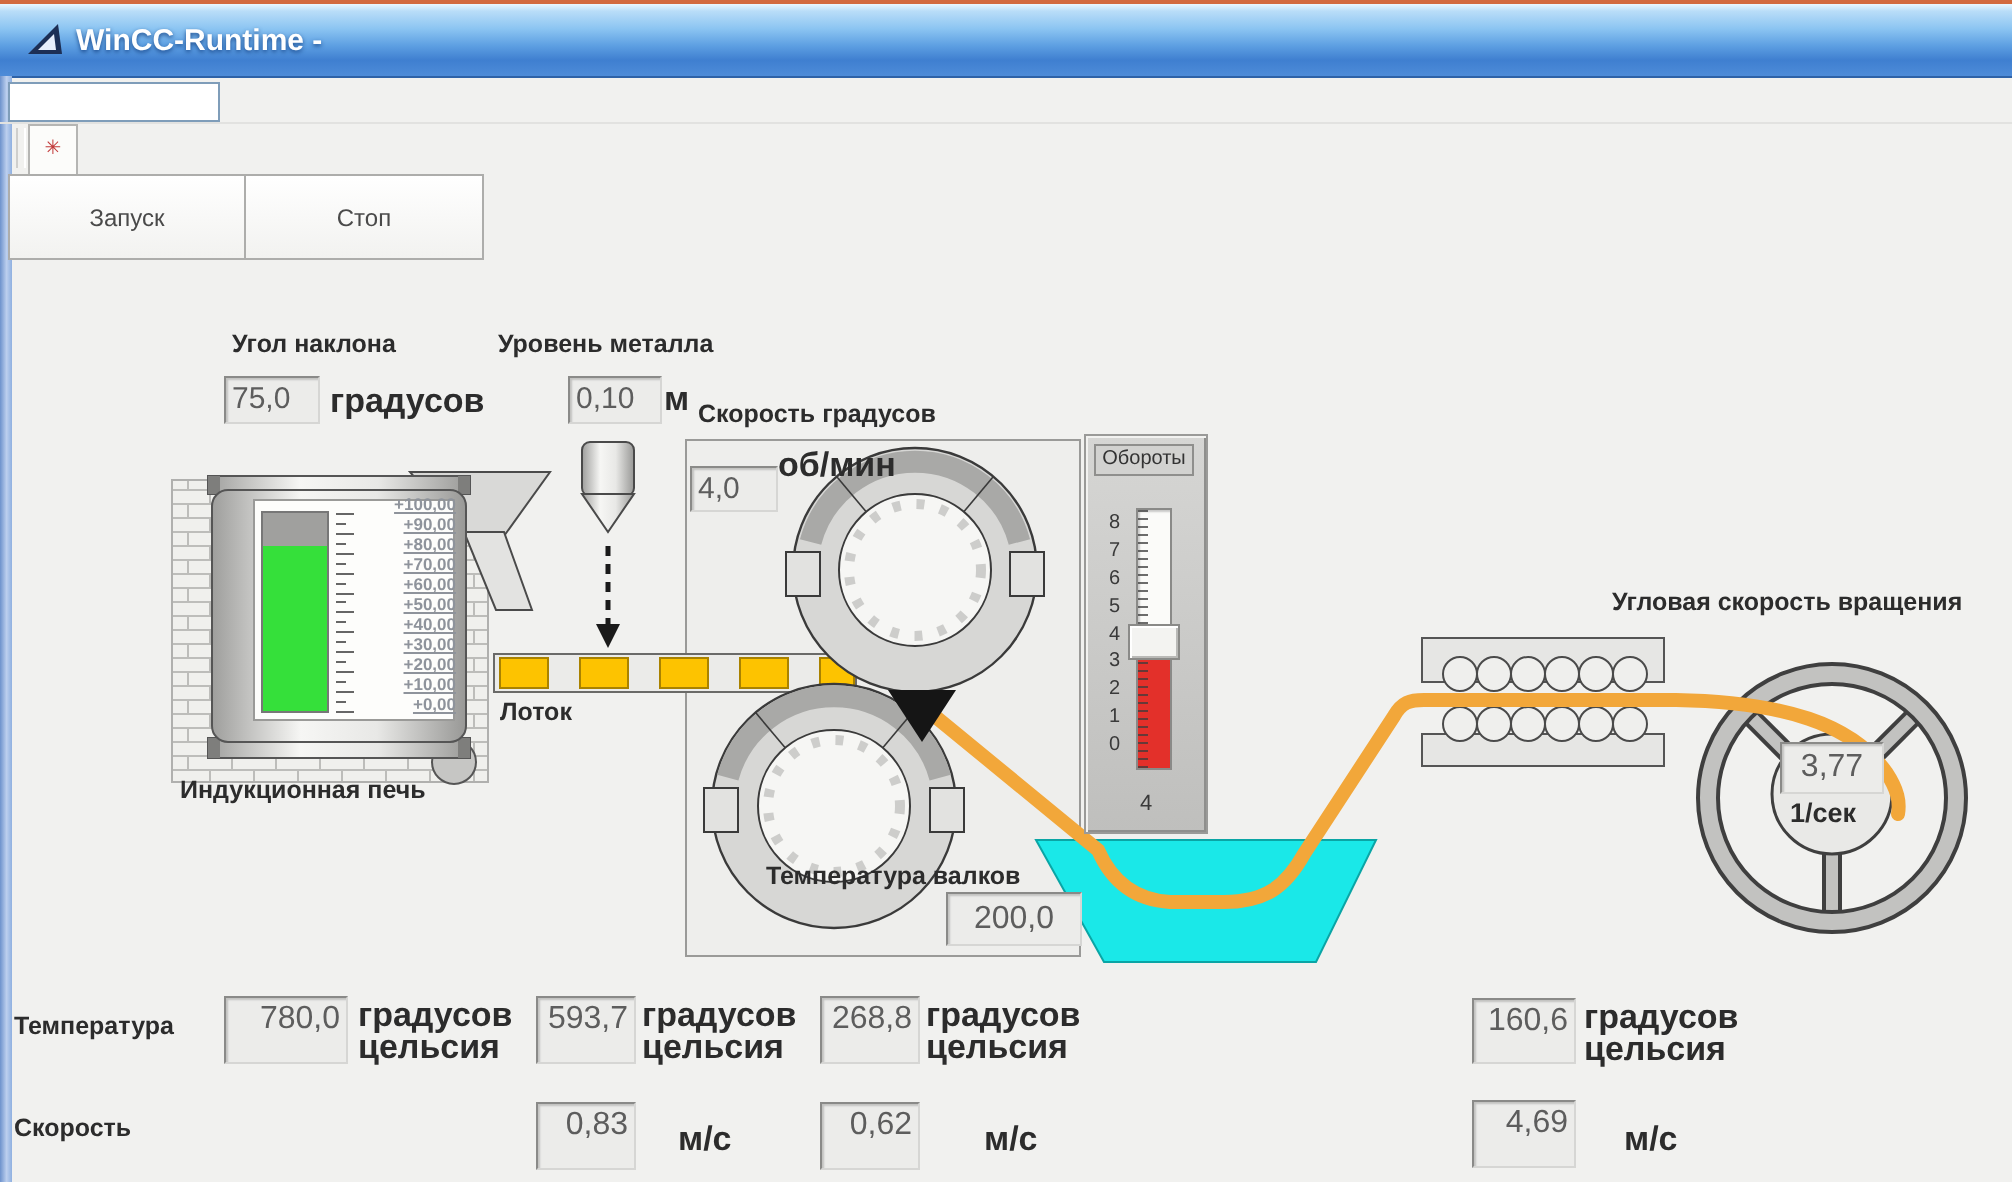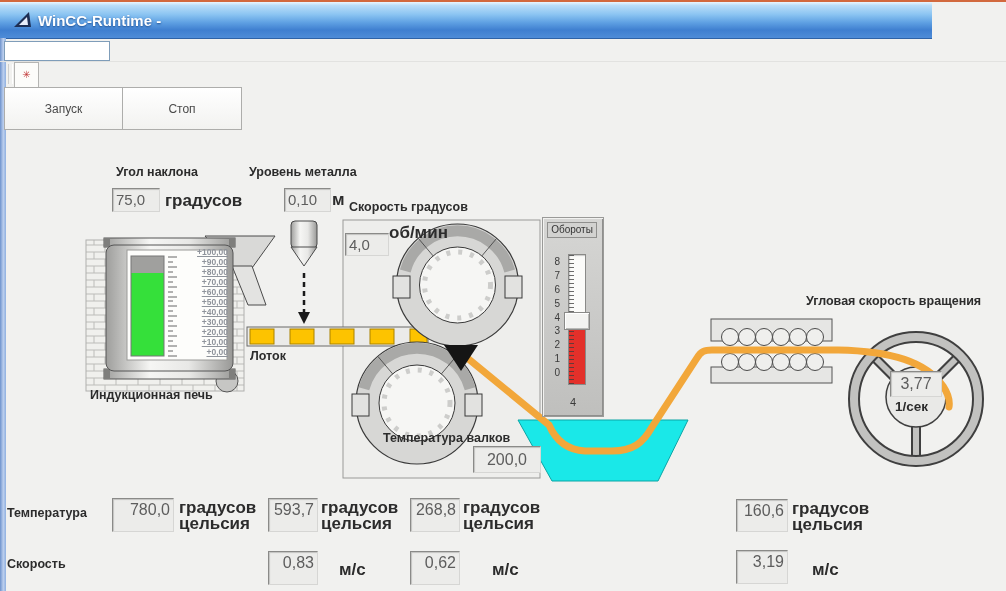--- a/index.html
+++ b/index.html
@@ -1,20 +1,20 @@
 <!DOCTYPE html>
 <html style="--top-edge-orange: #d2693e; --titlebar-blue: #3f7fd0; --window-border-blue: #7d9fd6; --metal-yellow: #fdc300; --strip-orange: #f2a73a; --water-cyan: #1ae8e8; --level-green: #35e03a; --gauge-red: #e3302a;"><head>
 <meta charset="utf-8">
 <style>
   html,body{margin:0;padding:0;}
   .stage{position:relative;width:1006px;height:591px;overflow:hidden;
          background:#f1f1ef;font-family:"Liberation Sans",sans-serif;}
   .abs{position:absolute;}
   .top-edge{left:0;top:0;width:1006px;height:2px;background:var(--top-edge-orange);}
-  .titlebar{left:0;top:2px;width:932px;height:36px;
+  .titlebar{left:0;top:2px;width:1006px;height:36px;
     background:linear-gradient(#eaf6fe 0%,#b9ddf8 10%,#8cc5f2 34%,#5d9fe2 58%,#3f7fd0 78%,#4e8cd8 100%);
     border-bottom:1px solid #2e62a7;}
   .title-text{left:38px;top:10px;color:#fff;font-size:15px;font-weight:bold;
     text-shadow:0 1px 2px #1c4c8f;white-space:nowrap;}
   .logo{left:12px;top:8px;width:22px;height:22px;}
   .left-border{left:0;top:38px;width:6px;height:553px;
     background:linear-gradient(90deg,#6d92cc,#bccfee 55%,#8fb0e0);}
   .addr{left:4px;top:41px;width:100px;height:18px;border:1px solid #7f9db9;
     background:#fff;font-size:12px;padding:0 2px;}
   .hline1{left:0;top:61px;width:1006px;height:1px;background:#e2e2e0;}
@@ -278,16 +278,16 @@
   </div>
 
   <div class="abs lbl" style="left:7px;top:557px;">Скорость</div>
 
   <div class="abs vbox big" style="left:268px;top:551px;width:42px;height:28px;">0,83</div>
   <div class="abs unit" style="left:339px;top:562px;">м/с</div>
 
   <div class="abs vbox big" style="left:410px;top:551px;width:42px;height:28px;">0,62</div>
   <div class="abs unit" style="left:492px;top:562px;">м/с</div>
 
-  <div class="abs vbox big" style="left:736px;top:550px;width:44px;height:28px;">3,19</div>
+  <div class="abs vbox big" style="left:736px;top:550px;width:44px;height:28px;">4,69</div>
   <div class="abs unit" style="left:812px;top:562px;">м/с</div>
 
 </div>
 
 </body></html>

